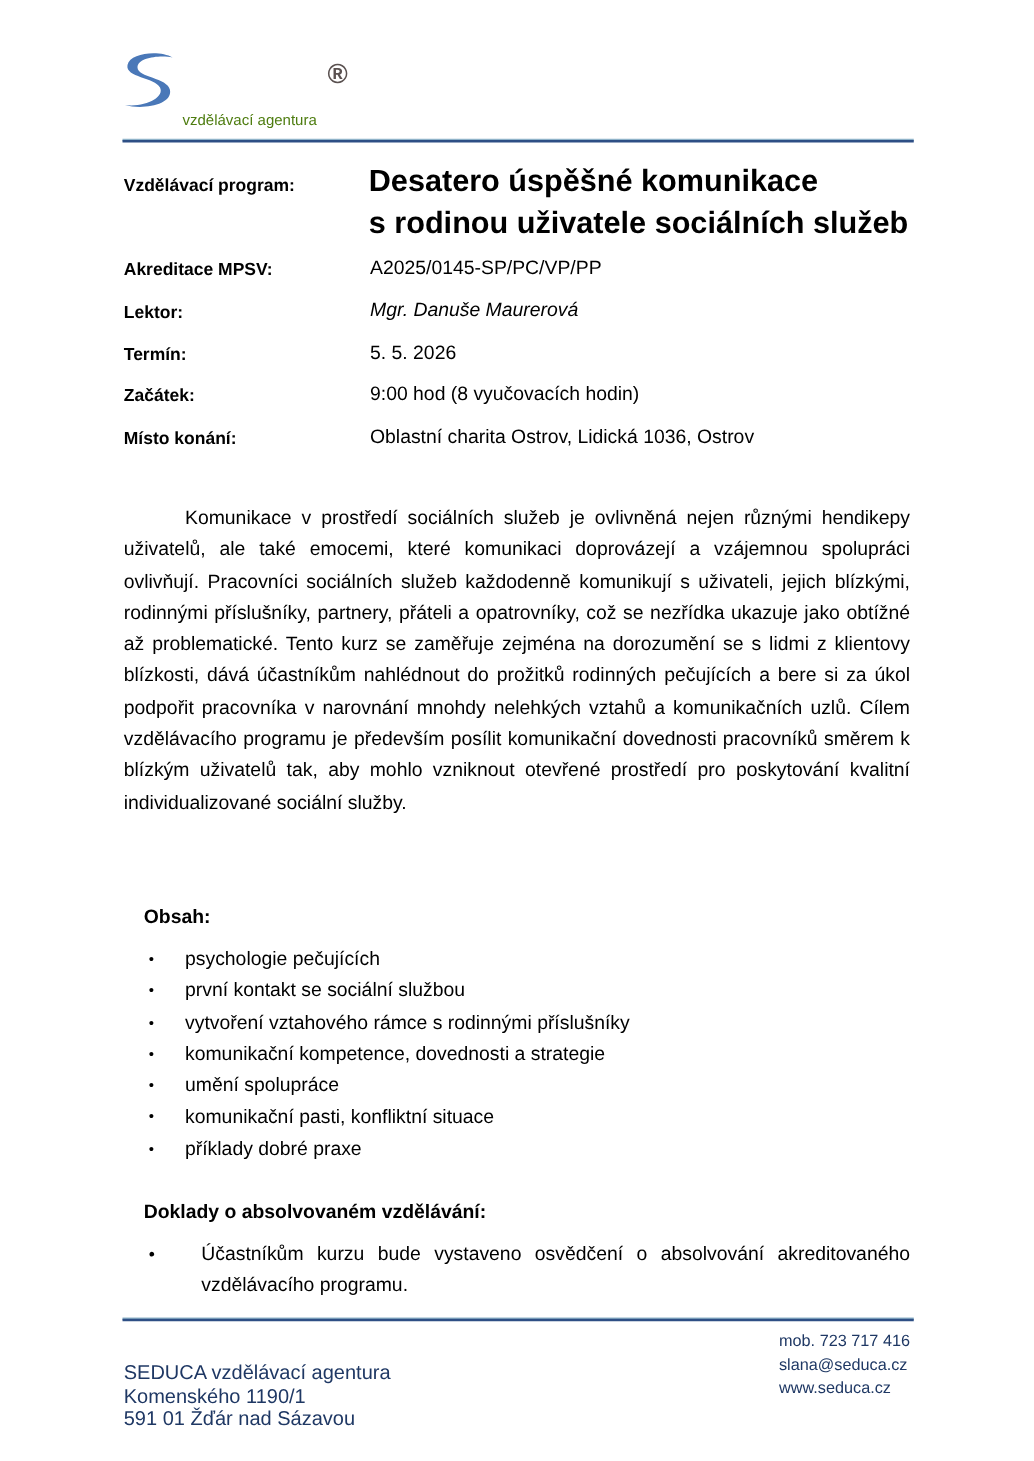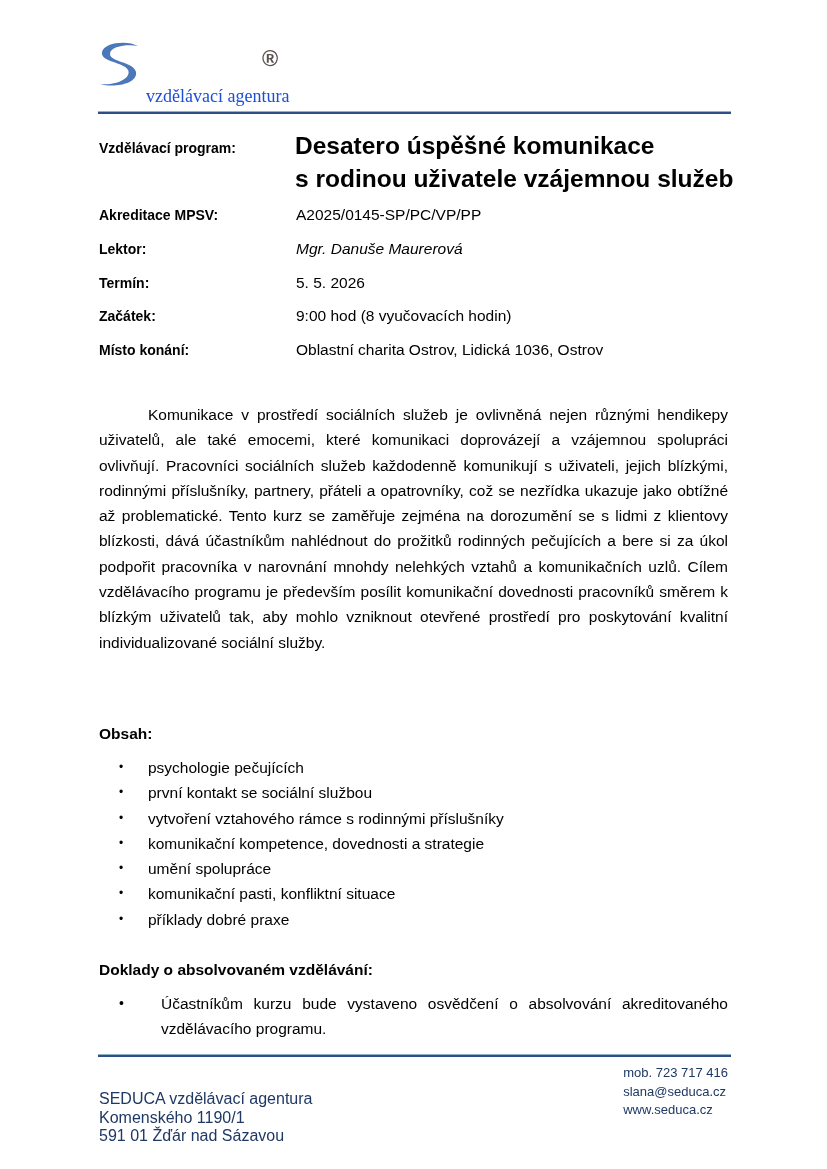--- a/index.html
+++ b/index.html
@@ -6,35 +6,35 @@
   body { width: 827px; height: 1169px; position: relative; overflow: hidden;
          font-family: "Liberation Sans", "DejaVu Sans", sans-serif; color: #000; }
   .abs { position: absolute; }
 
   
   .logo { left: 98px; top: 40px; width: 200px; height: 66px; }
   .logo-s { left: 0; top: 0; }
   .logo-word { left: 36px; top: 4px; font-size: 44px; font-weight: bold; color: #5a5150;
                letter-spacing: -0.5px; line-height: 44px; font-family: "DejaVu Sans", sans-serif; }
   .logo-reg { left: 164px; top: 8px; font-size: 22px; font-weight: bold; color: #5a5150; line-height: 22px; }
-  .logo-sub { left: 48px; top: 49px; font-size: 18px; color: #1d4ed8; line-height: 14px; font-family: Liberation Serif, serif; }
+  .logo-sub { left: 48px; top: 49px; font-size: 12px; color: #4d7c0f; line-height: 14px; }
 
   .rule { left: 98px; width: 633px; height: 2px; background: #2e4f85;
           box-shadow: 0 -1px 0 #8fb3c9; }
 
   
   .lbl { left: 99px; font-size: 14px; font-weight: bold; line-height: 20px; }
   .val { left: 296px; font-size: 15.5px; line-height: 20px; }
   .title { left: 295px; font-size: 24.5px; font-weight: bold; line-height: 32px; }
 
   
   .para { left: 99px; width: 629px; top: 402px; font-size: 15.5px; line-height: 25.3px;
           text-align: justify; text-indent: 49px; margin: 0; }
 
-  .h { left: 99px; font-size: 15.5px; font-weight: bold; line-height: 20px; }
+  .h { left: 115px; font-size: 15.5px; font-weight: bold; line-height: 20px; }
   ul.list { margin: 0; padding: 0; list-style: none; left: 119px; }
   ul.list li { position: relative; font-size: 15.5px; line-height: 25.3px; padding-left: 29px; }
   ul.list li .bullet { position: absolute; left: 0; top: 0; width: 29px; font-size: 12px; }
 
   .cert { left: 119px; width: 609px; font-size: 15.5px; line-height: 25.3px; }
   .cert .bullet { position: absolute; left: 0; top: 0; font-size: 14px; }
   .cert .txt { margin-left: 42px; text-align: justify; display: block; }
 
   
   .foot-l { left: 99px; font-size: 16px; color: #1f3864; line-height: 18.5px; margin-top: 26px; }
@@ -48,21 +48,21 @@
     <path d="M40 6 C 30 0, 6 2, 4 12 C 2 22, 26 22, 30 30 C 34 38, 18 46, 2 44 C 16 48, 40 44, 38 32 C 36 22, 12 22, 12 14 C 12 6, 30 4, 40 6 Z" fill="#4a78b8"></path>
   </svg>
   <span class="abs logo-reg">®</span>
   <span class="abs logo-sub">vzdělávací agentura</span>
 </div>
 
 <div class="abs rule" style="top:112px;"></div>
 
 <div class="abs lbl" style="top:138px;">Vzdělávací program:</div>
 <div class="abs title" style="top:130px;">Desatero úspěšné komunikace</div>
-<div class="abs title" style="top:163px;">s rodinou uživatele vzájemnou služeb</div>
+<div class="abs title" style="top:163px;">s rodinou uživatele sociálních služeb</div>
 
 <div class="abs lbl" style="top:205px;">Akreditace MPSV:</div>
 <div class="abs val" style="top:205px;">A2025/0145-SP/PC/VP/PP</div>
 
 <div class="abs lbl" style="top:239px;">Lektor:</div>
 <div class="abs val" style="top:239px;font-style:italic;">Mgr. Danuše Maurerová</div>
 
 <div class="abs lbl" style="top:273px;">Termín:</div>
 <div class="abs val" style="top:273px;">5. 5. 2026</div>
 

